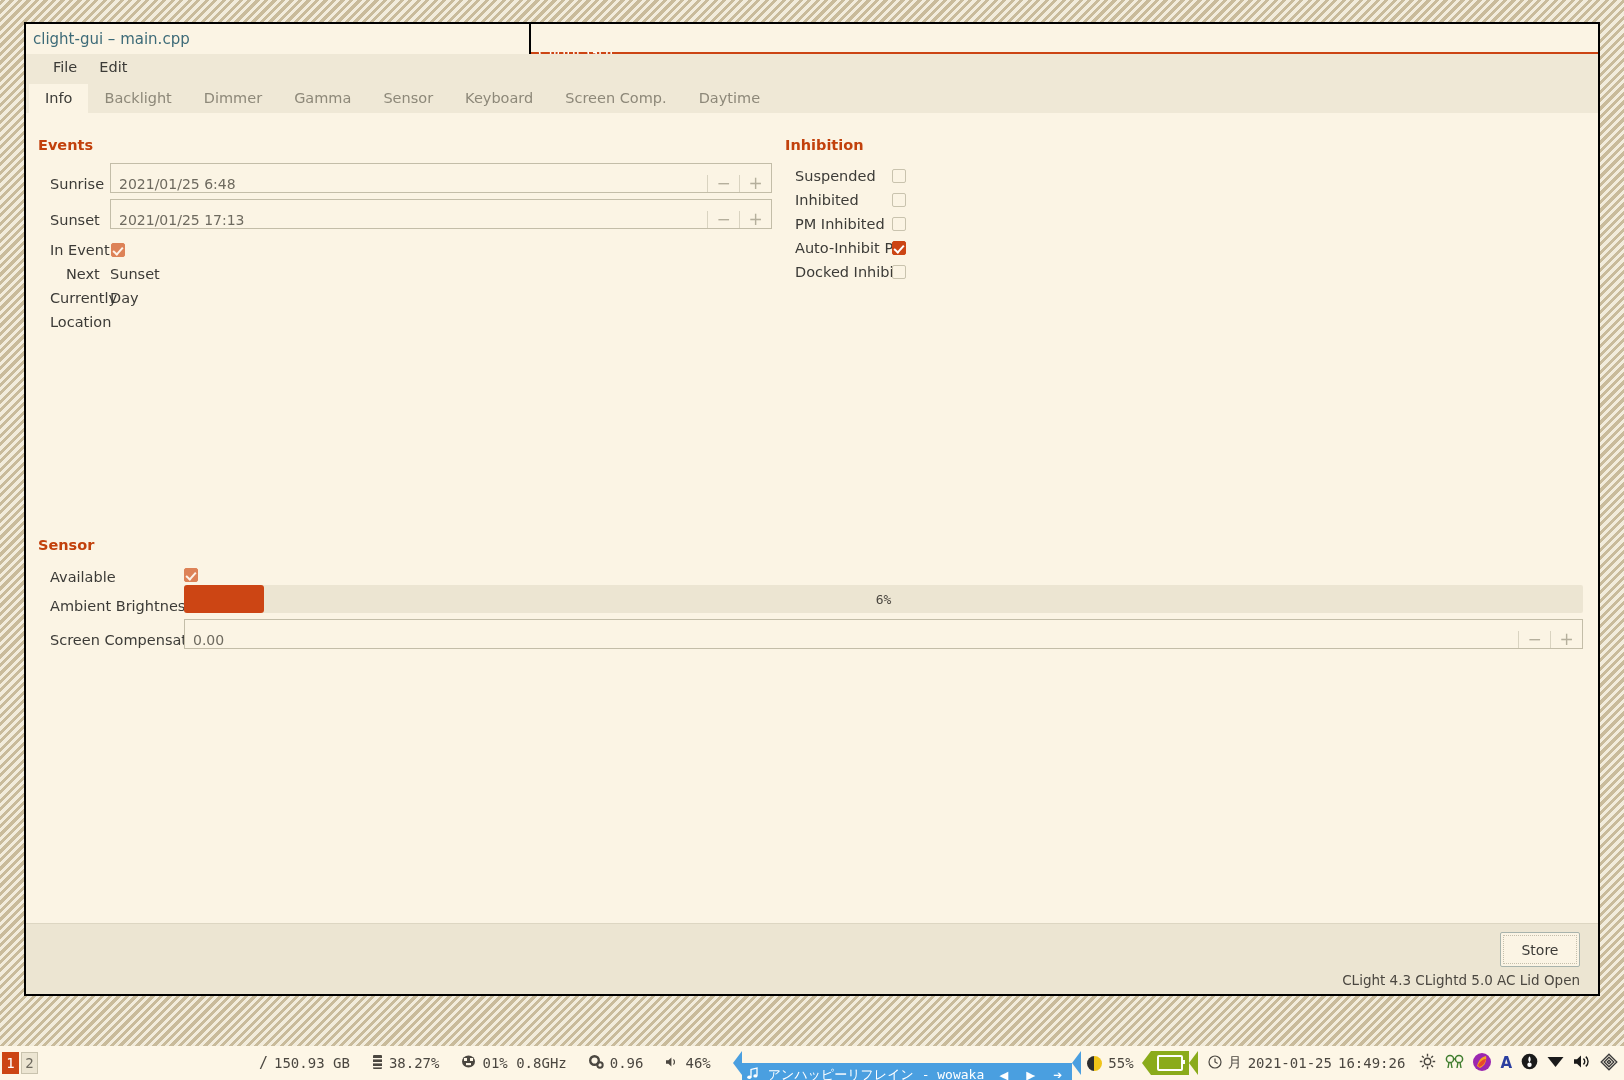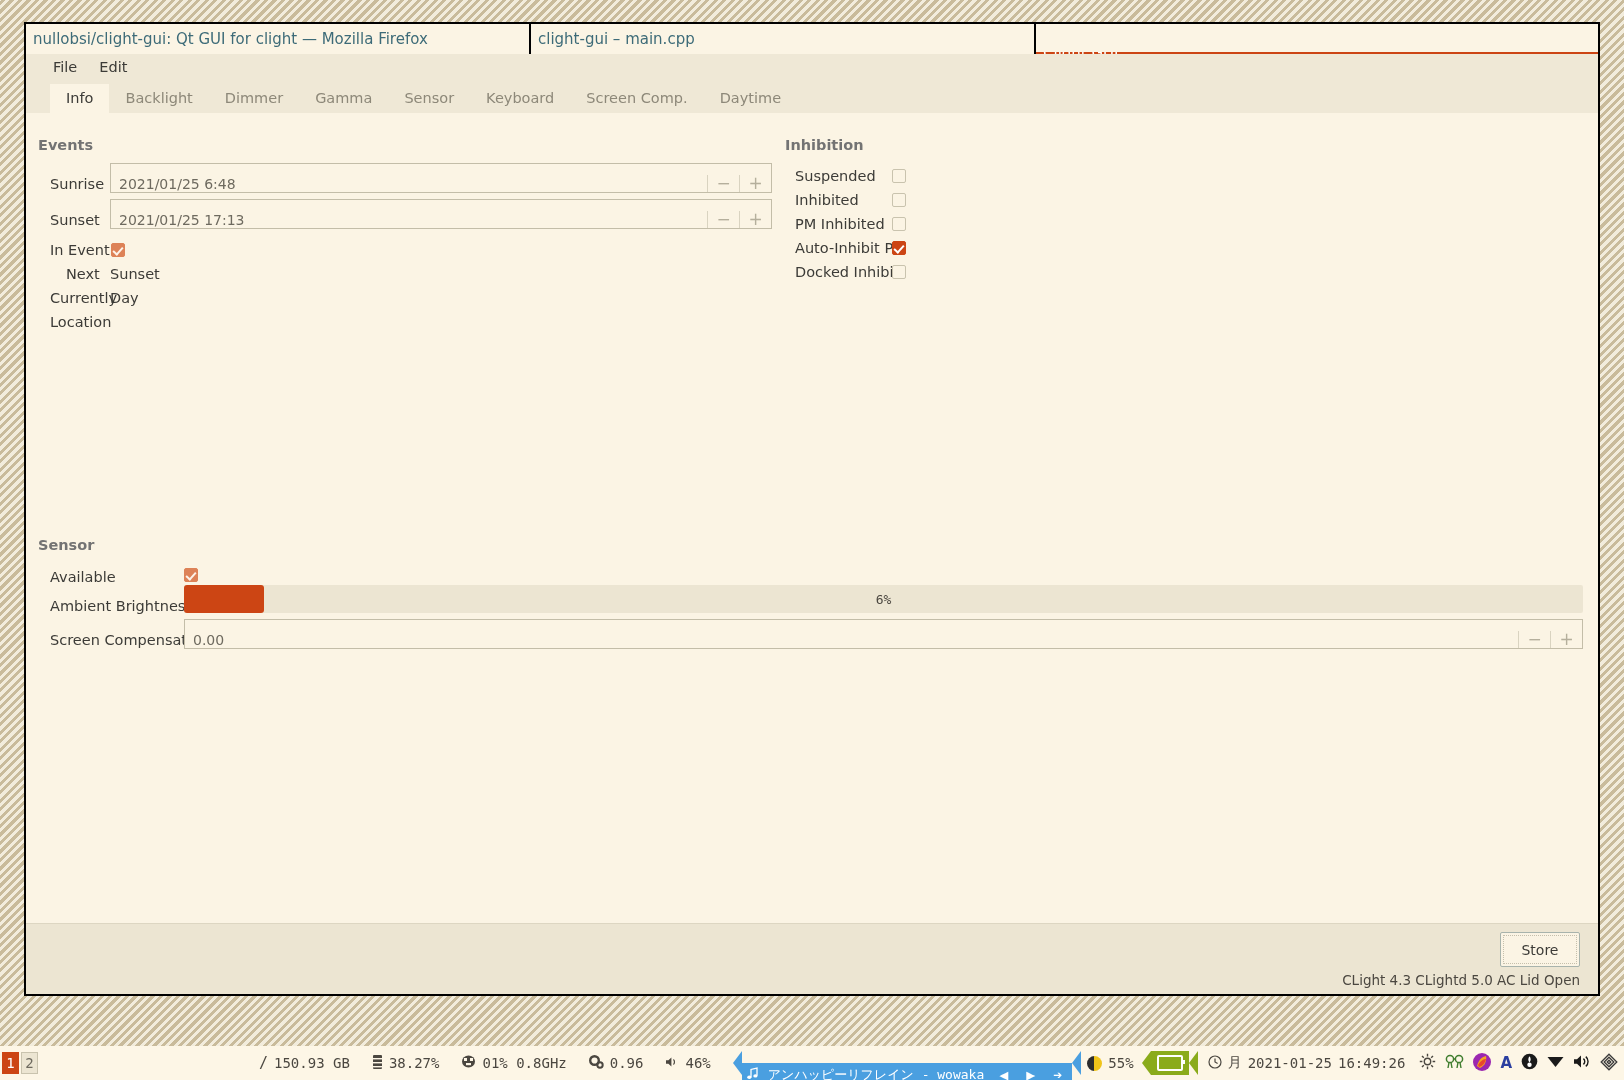--- a/index.html
+++ b/index.html
@@ -70,21 +70,21 @@
     padding: 2px 11px;
     cursor: default;
   }
 
   
   #tabrow {
     flex: 0 0 33px;
     background: #efe8d6;
     display: flex;
     align-items: flex-end;
-    padding-left: 24px;
+    padding-left: 3px;
     box-sizing: border-box;
     position: relative;
   }
   .qtab {
     font-size: 14.5px;
     color: #8d8879;
     padding: 7px 16px 8px 16px;
     box-sizing: border-box;
     line-height: 1;
     cursor: default;
@@ -100,21 +100,21 @@
     flex: 1 1 auto;
     background: #fbf4e4;
     position: relative;
     overflow: hidden;
   }
 
   .section-title {
     position: absolute;
     font-size: 14.5px;
     font-weight: bold;
-    color: #737373;
+    color: #c2410c;
   }
 
   .row-label {
     position: absolute;
     font-size: 14.5px;
     color: #3c3b37;
     white-space: nowrap;
   }
   .row-value {
     position: absolute;
@@ -319,23 +319,20 @@
     background: linear-gradient(90deg, #2d2d2d 0 50%, #f0c419 50% 100%);
   }
   .tray-ico { font-size: 15px; line-height: 1; }
 </style>
 </head>
 <body>
 
 <div id="window">
 
   <div id="titlebar">
-    <div class="wtab w1">
-      <span>nullobsi/clight-gui: Qt GUI for clight — Mozilla Firefox</span>
-    </div>
     <div class="wtab w2">
       <span>clight-gui – main.cpp</span>
     </div>
     <div class="wtab w3">
       <span>Clight GUI</span>
     </div>
   </div>
 
   <div id="menubar">
     <div class="menu-item">File</div>

